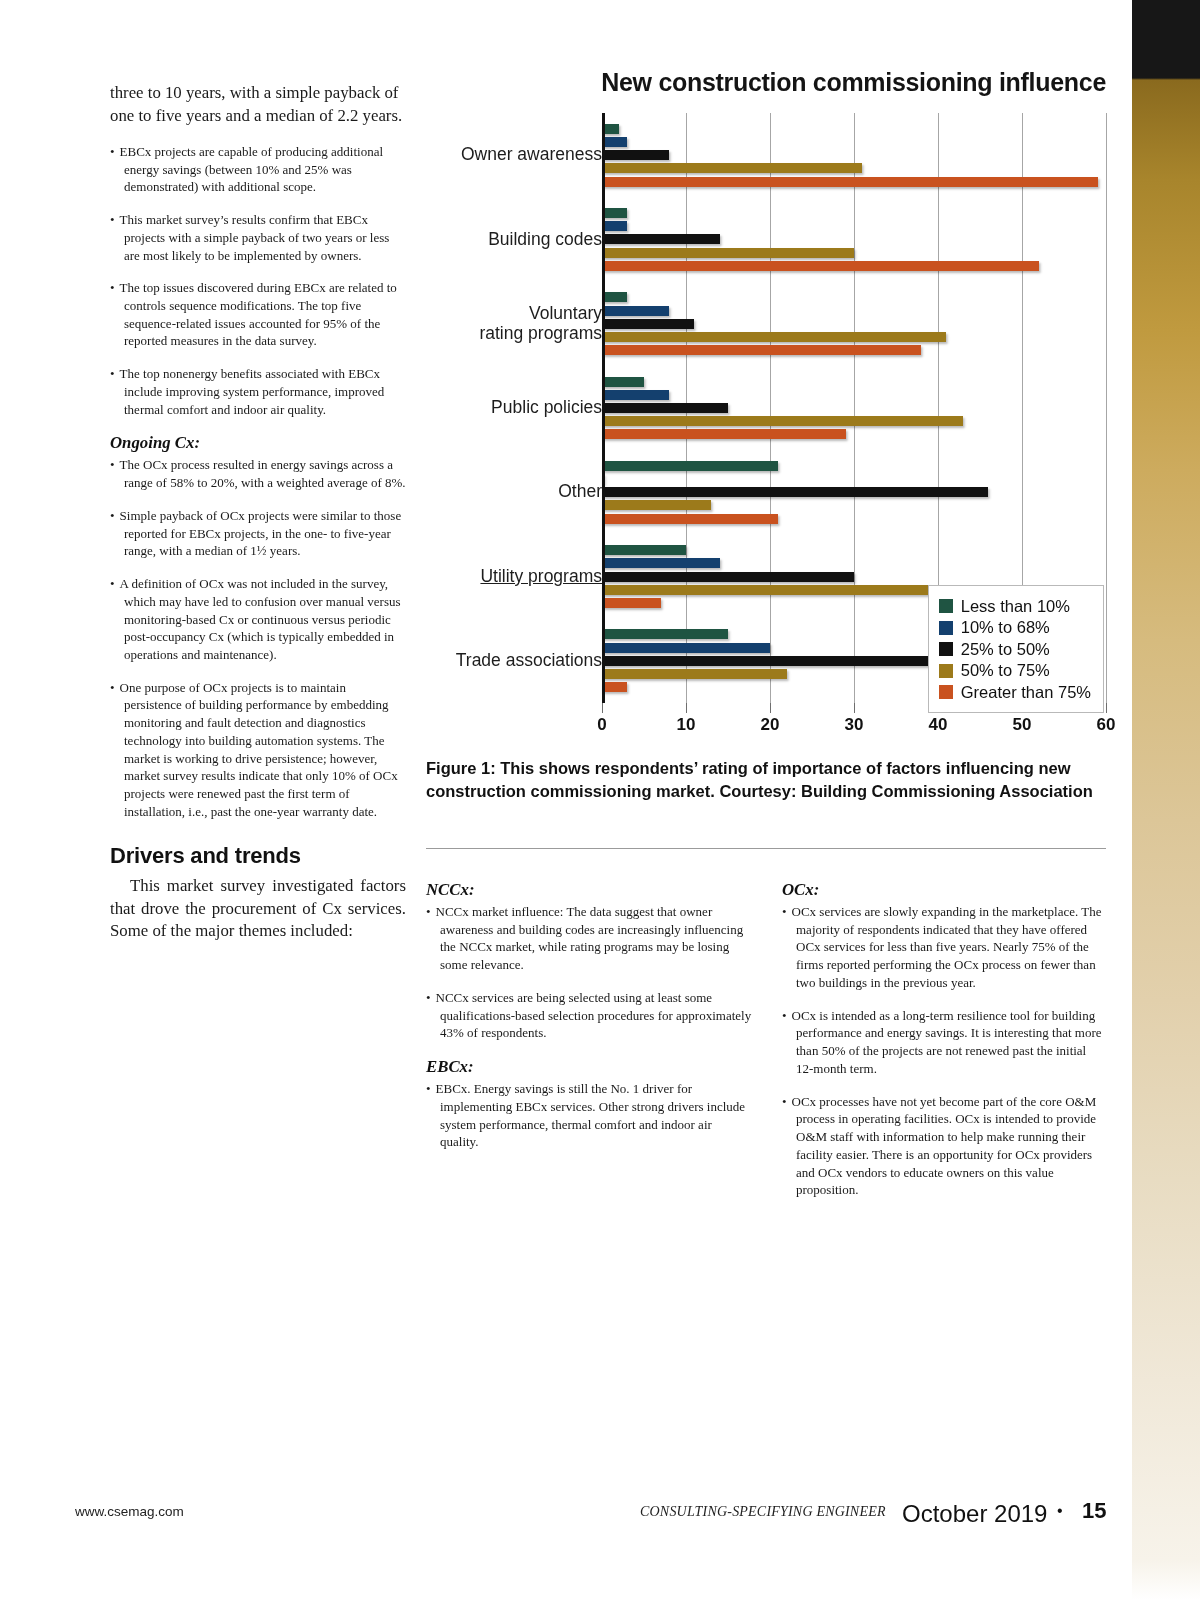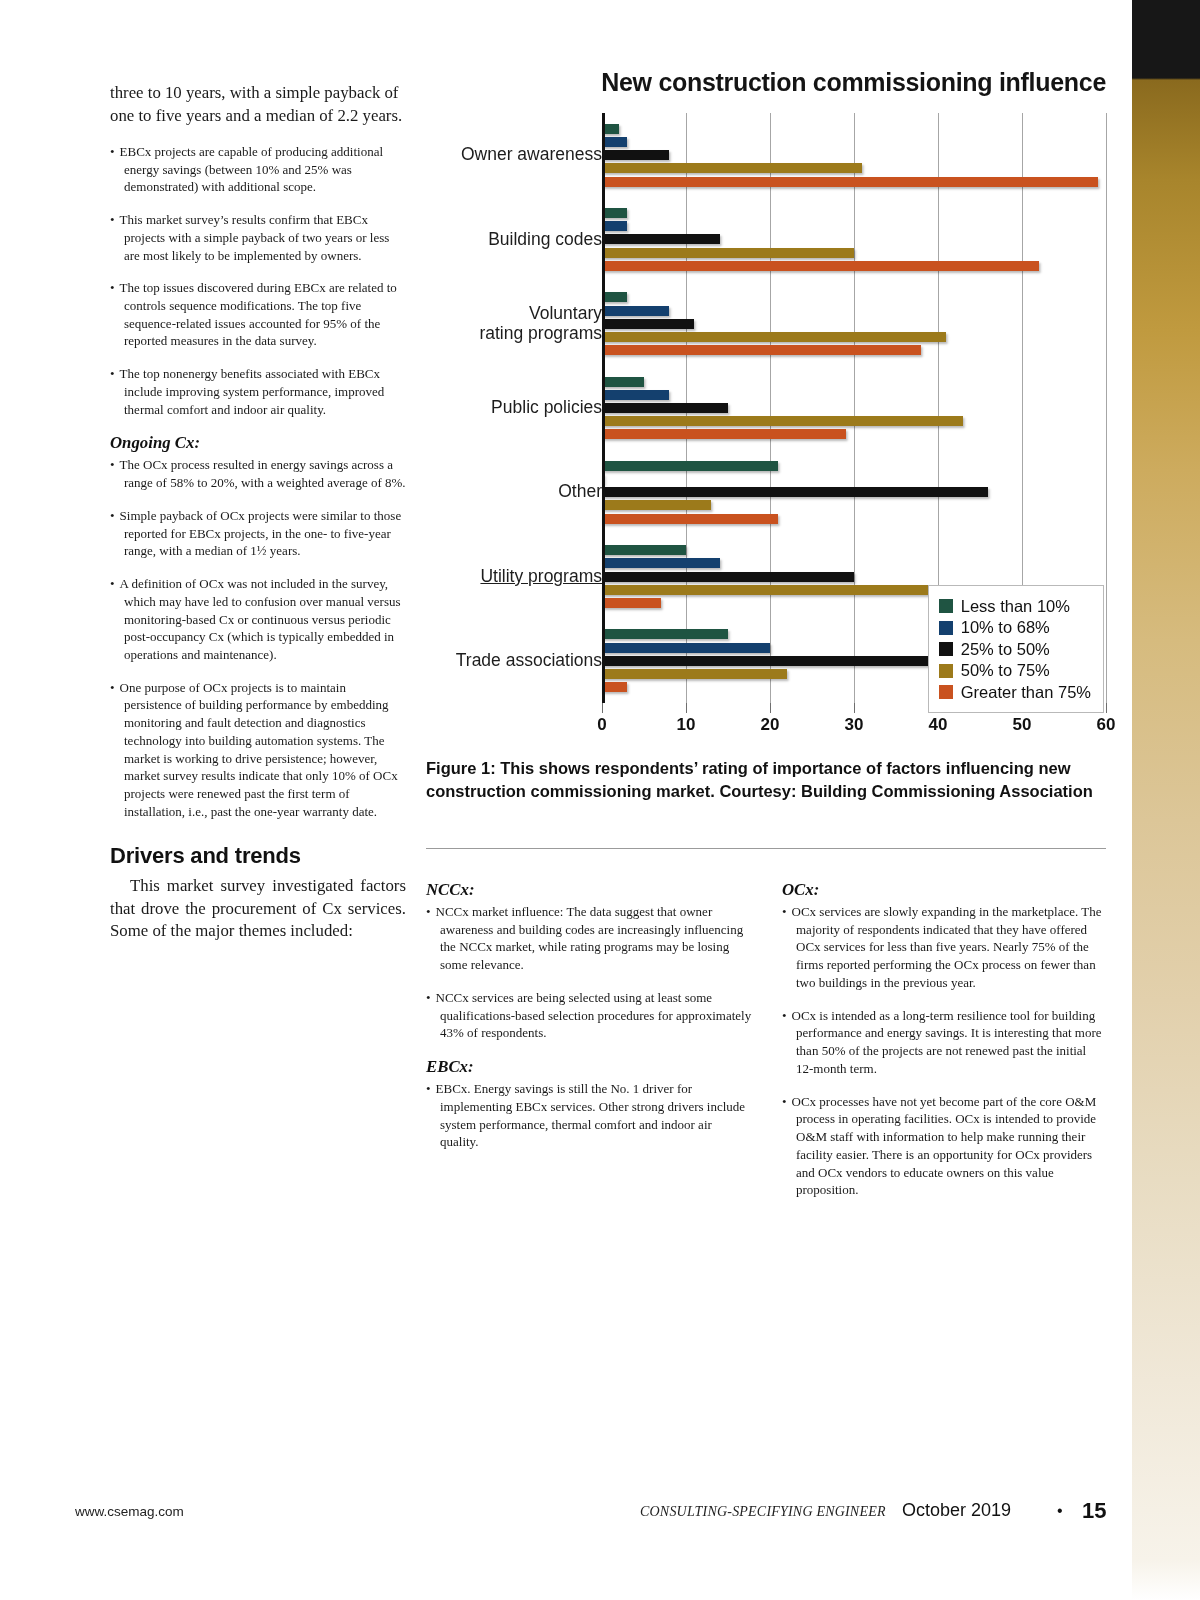--- a/index.html
+++ b/index.html
@@ -107,21 +107,21 @@
     position:absolute;left:75px;top:4px;
     font-family:"Liberation Sans",sans-serif;font-size:13.5px;color:#222;
   }
   .footer-mag{
     position:absolute;left:640px;top:4px;
     font-family:"Liberation Serif",serif;font-style:italic;
     font-size:14px;color:#222;letter-spacing:0.2px;
   }
   .footer-date{
     position:absolute;left:902px;top:0px;
-    font-family:"Liberation Sans",sans-serif;font-size:18px;color:#111;
+    font-family:"Liberation Sans",sans-serif;font-size:24px;color:#111;
   }
   .footer-dot{
     position:absolute;left:1057px;top:2px;
     font-family:"Liberation Sans",sans-serif;font-size:16px;color:#111;
   }
   .footer-page{
     position:absolute;left:1082px;top:-2px;
     font-family:"Liberation Sans",sans-serif;font-weight:bold;font-size:22px;color:#111;
   }
 </style>

